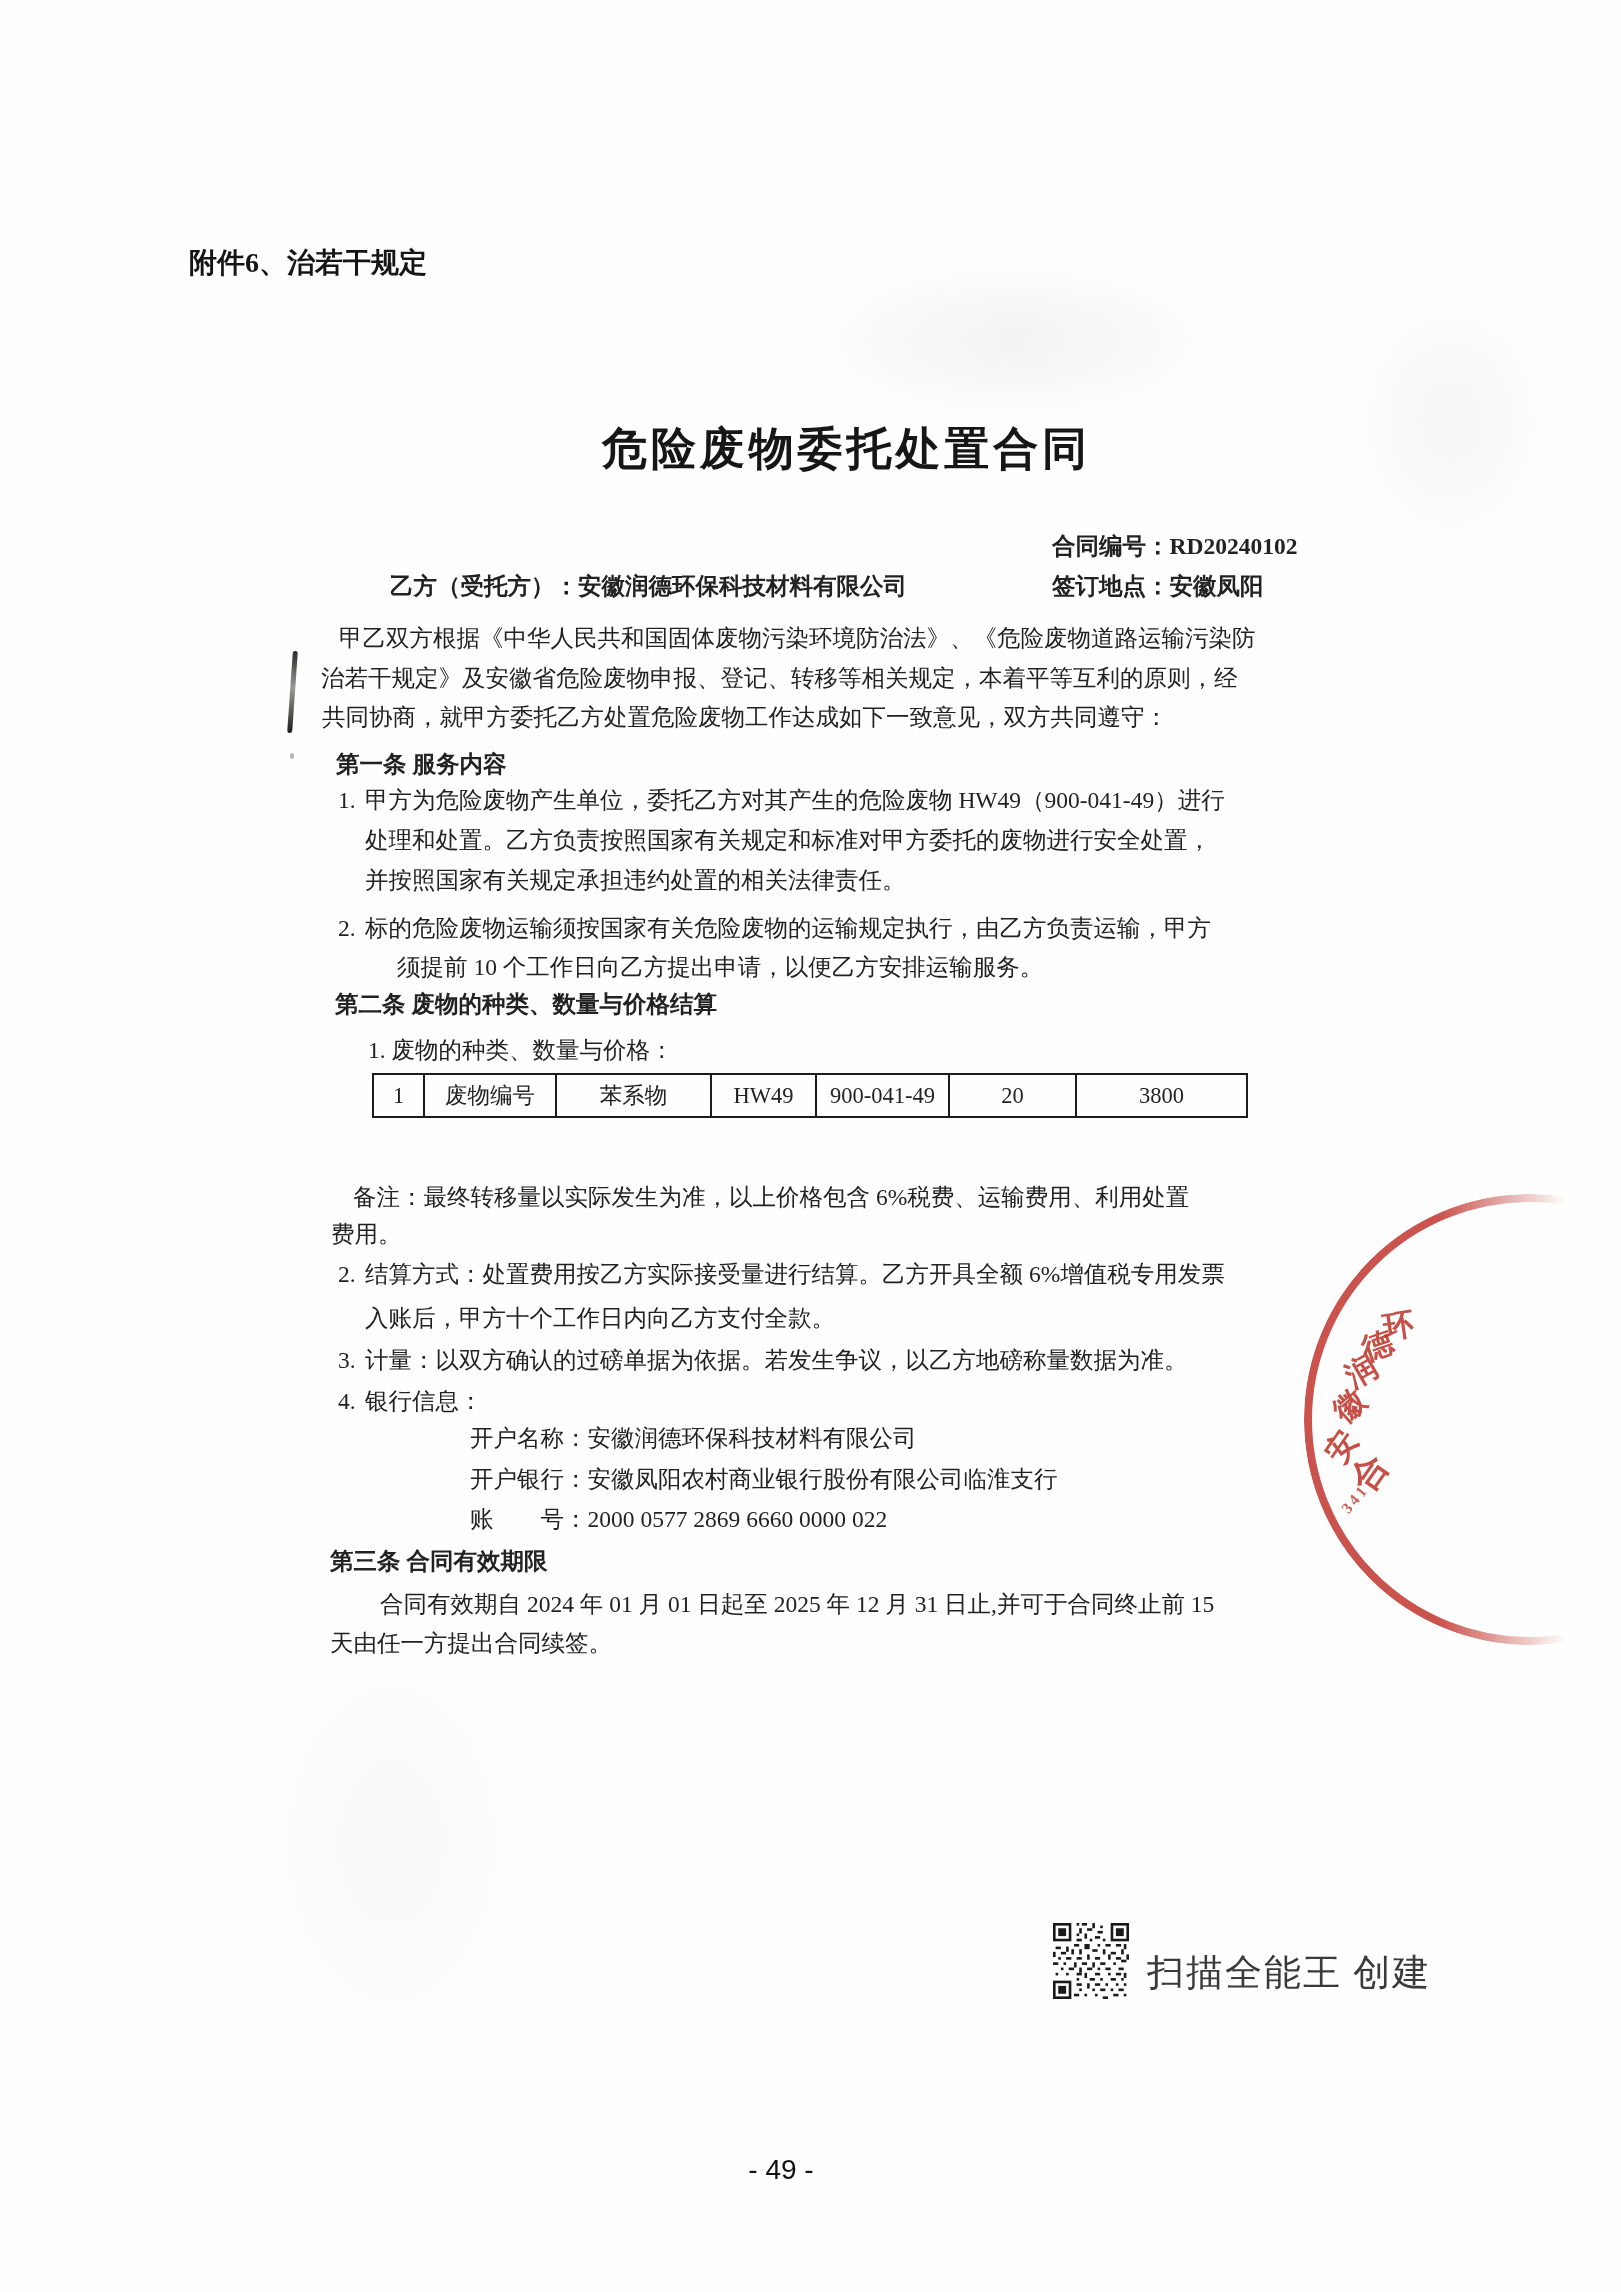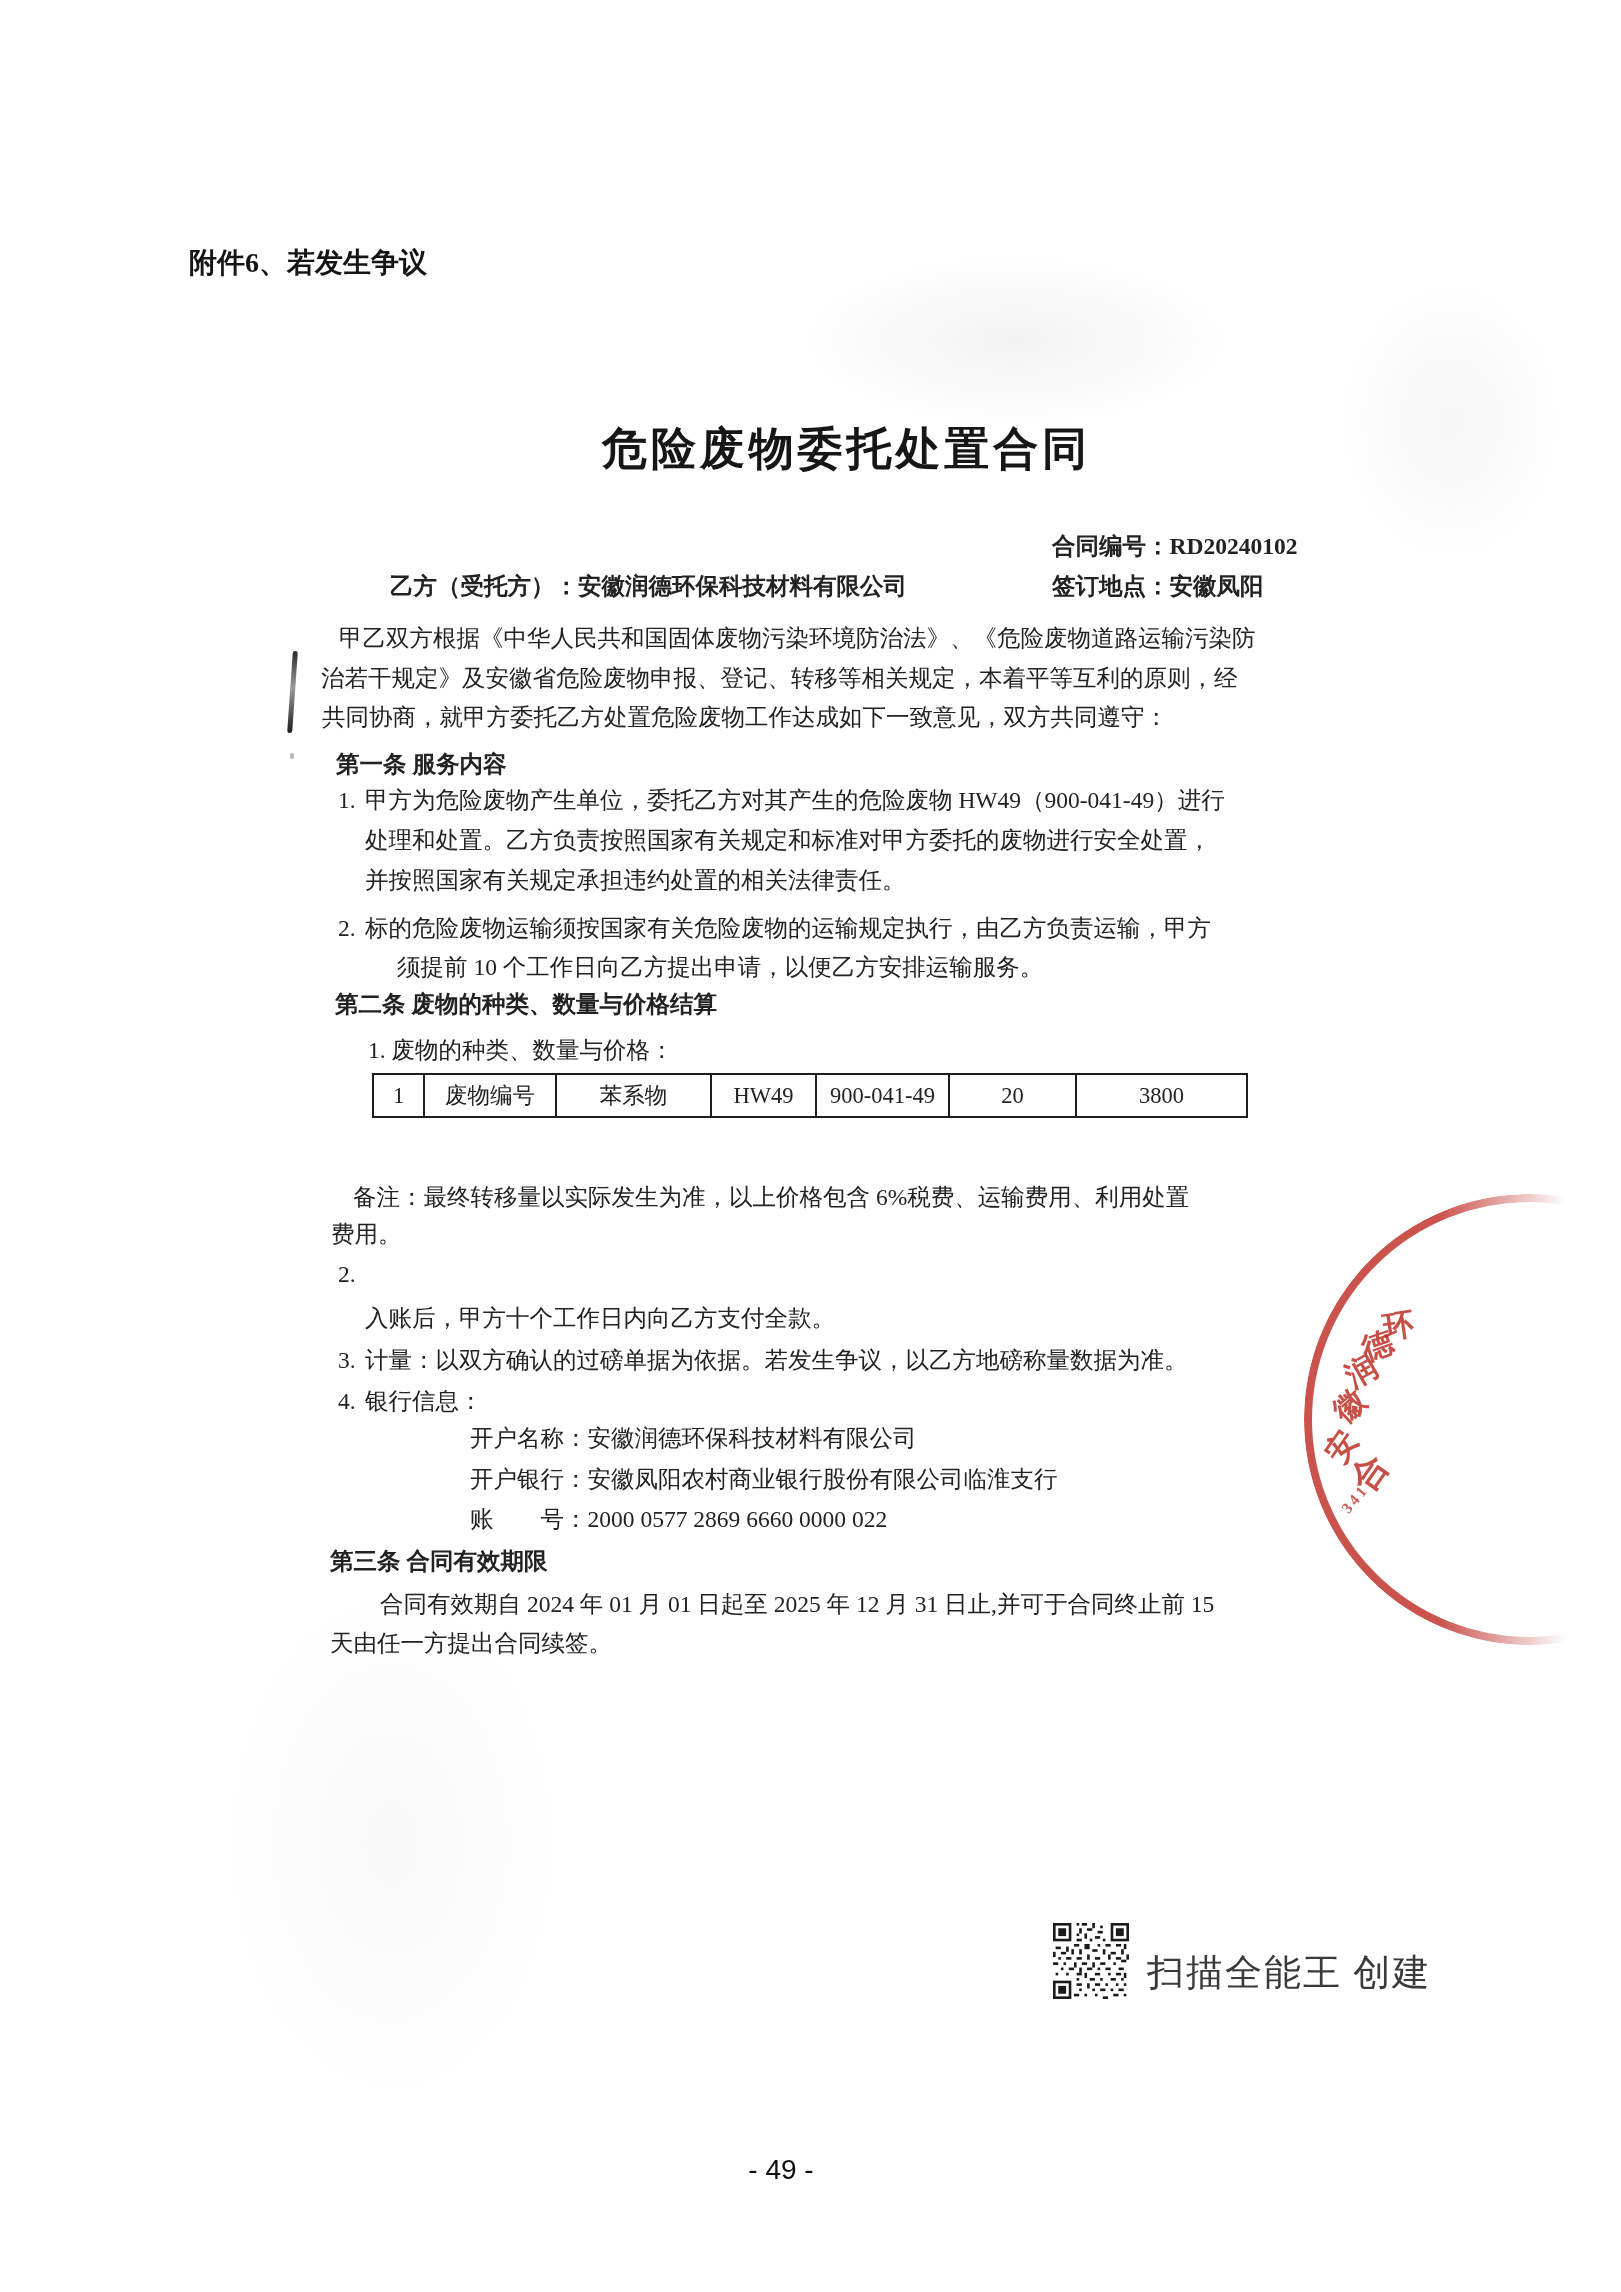--- a/index.html
+++ b/index.html
@@ -39,21 +39,21 @@
 </style>
 </head>
 <body>
 
 <div class="page">
 
   <div class="blob" style="left:804px;top:257px;width:421px;height:167px;background:radial-gradient(ellipse at center,rgba(158,158,162,0.12),transparent 70%);"></div>
   <div class="blob" style="left:1343px;top:284px;width:216px;height:274px;background:radial-gradient(ellipse at center,rgba(165,165,170,0.09),transparent 70%);"></div>
   <div class="blob" style="left:225px;top:1588px;width:333px;height:510px;background:radial-gradient(ellipse at center,rgba(168,168,170,0.06),transparent 70%);"></div>
 
-  <div class="ln attach">附件6、若发生争议</div>
+  <div class="ln attach">附件6、治若干规定</div>
 
   <div class="ln doc-title">危险废物委托处置合同</div>
 
   <div class="ln b" style="left:1052px;top:527px;"><span>合同编号：</span><span>RD20240102</span></div>
   <div class="ln b" style="left:390px;top:567px;"><span>乙方（受托方）：</span><span>安徽润德环保科技材料有限公司</span></div>
   <div class="ln b" style="left:1052px;top:567px;"><span>签订地点：</span><span>安徽凤阳</span></div>
 
   <div class="artifact"></div>
   <div class="artifact-dot"></div>
 
@@ -93,20 +93,21 @@
       <td>20</td>
       <td>3800</td>
     </tr>
   </tbody>
     </table>
 
   <div class="ln" style="left:353px;top:1178px;">备注：最终转移量以实际发生为准，以上价格包含 6%税费、运输费用、利用处置</div>
   <div class="ln" style="left:331px;top:1215px;">费用。</div>
 
   <div class="ln" style="left:338px;top:1255px;">2.</div>
+  <div class="ln" style="left:365px;top:1255px;">结算方式：处置费用按乙方实际接受量进行结算。乙方开具全额 6%增值税专用发票</div>
   <div class="ln" style="left:365px;top:1299px;">入账后，甲方十个工作日内向乙方支付全款。</div>
   <div class="ln" style="left:338px;top:1341px;">3.</div>
   <div class="ln" style="left:365px;top:1341px;">计量：以双方确认的过磅单据为依据。若发生争议，以乙方地磅称量数据为准。</div>
   <div class="ln" style="left:338px;top:1382px;">4.</div>
   <div class="ln" style="left:365px;top:1382px;">银行信息：</div>
 
   <div class="ln" style="left:470px;top:1419px;"><span>开户名称：</span><span>安徽润德环保科技材料有限公司</span></div>
   <div class="ln" style="left:470px;top:1460px;"><span>开户银行：</span><span>安徽凤阳农村商业银行股份有限公司临淮支行</span></div>
   <div class="ln" style="left:470px;top:1500px;"><span>账　　号：</span><span>2000 0577 2869 6660 0000 022</span></div>
 

